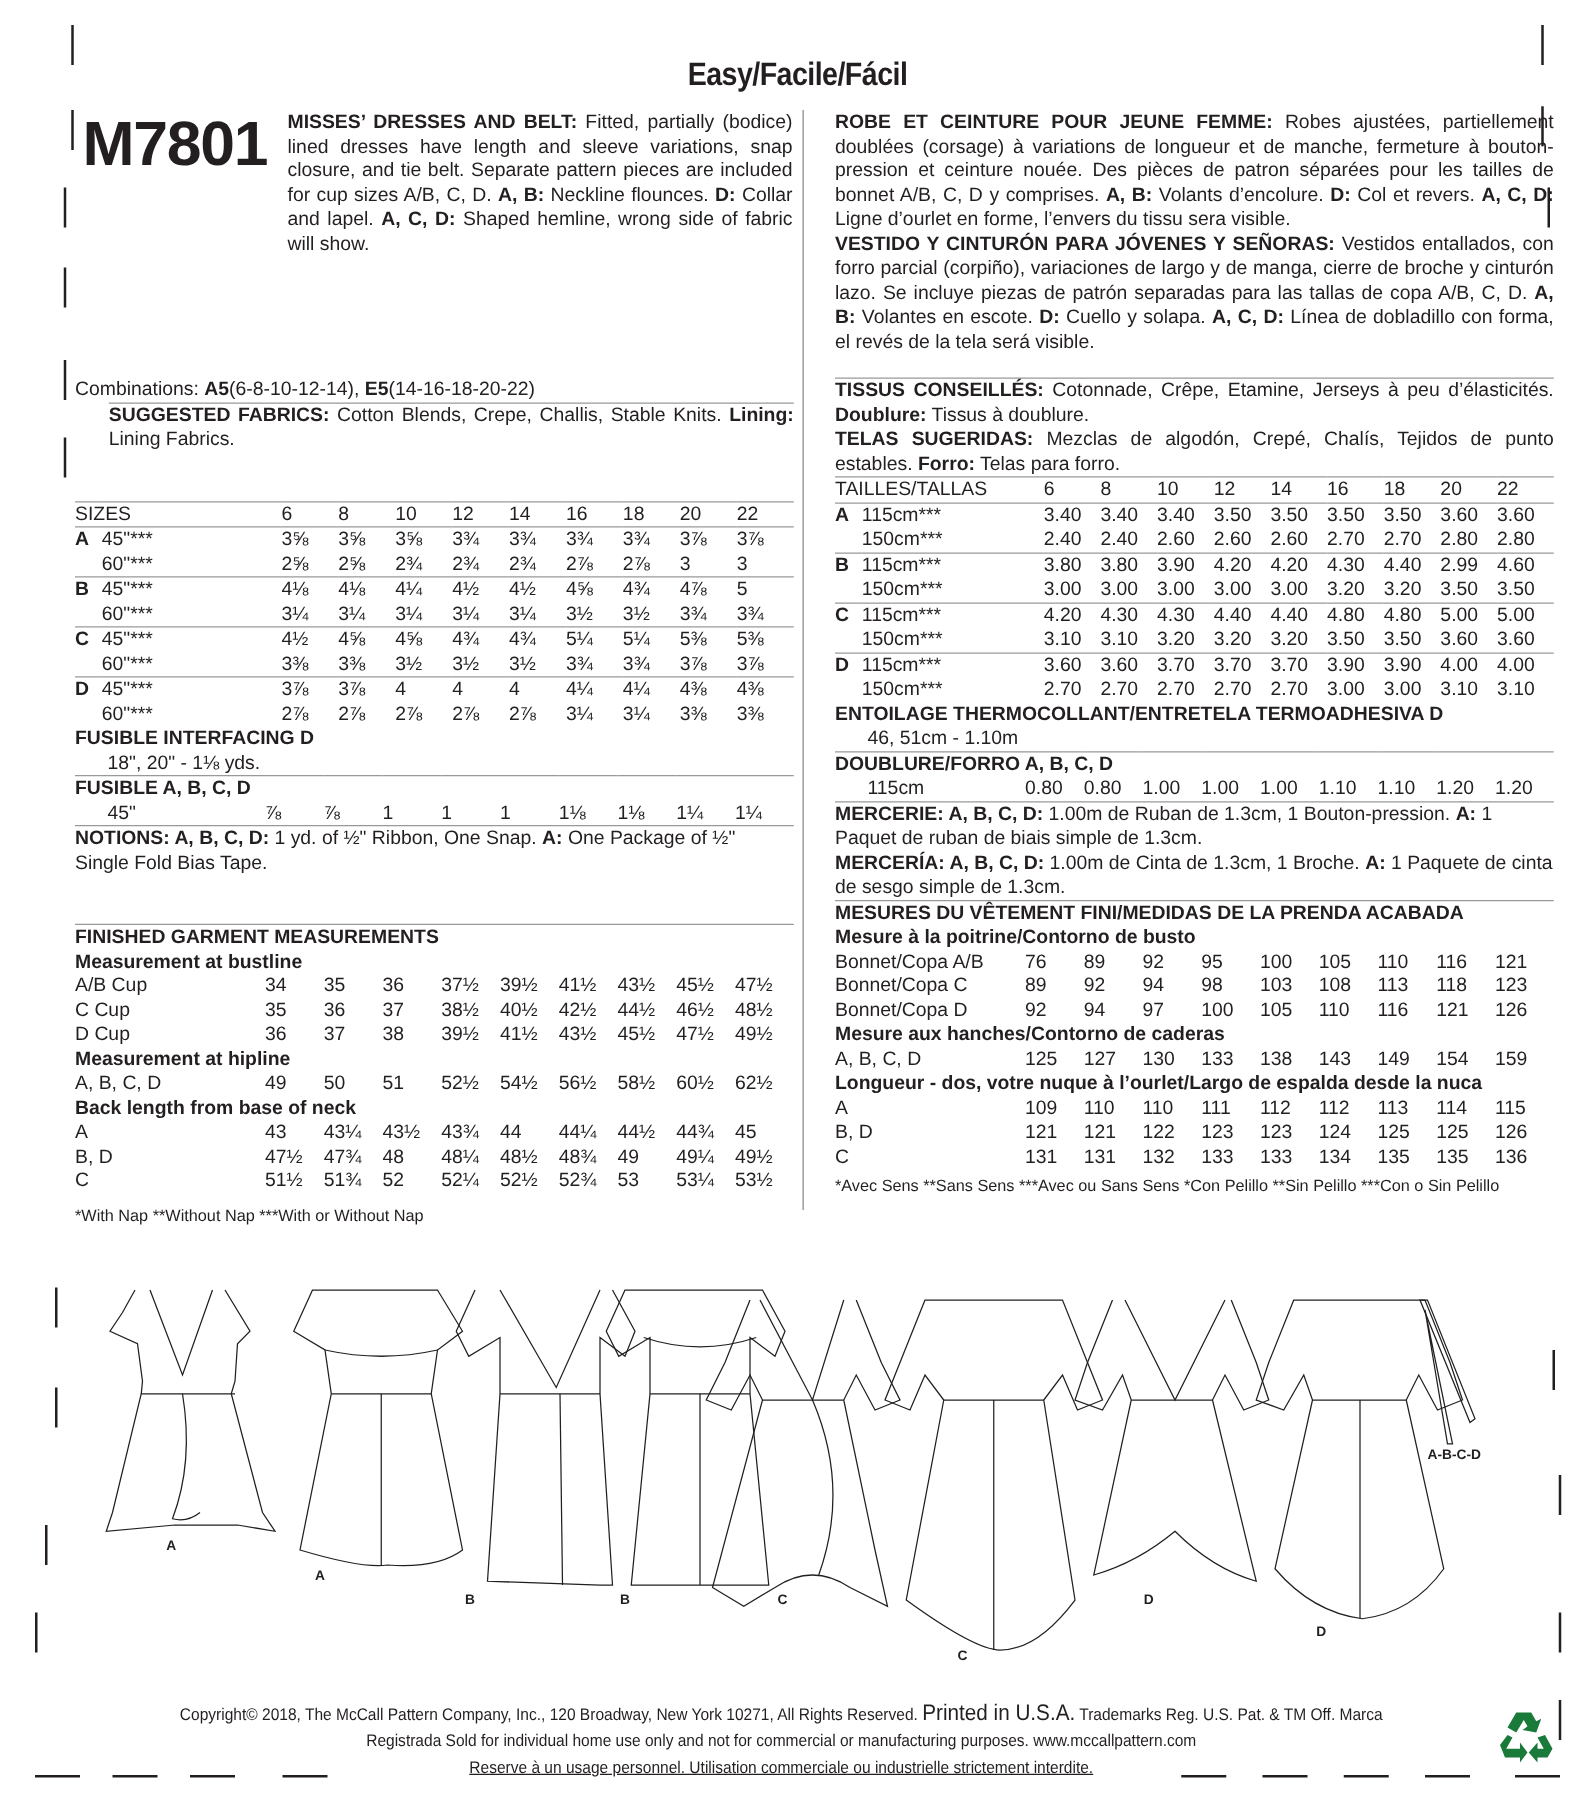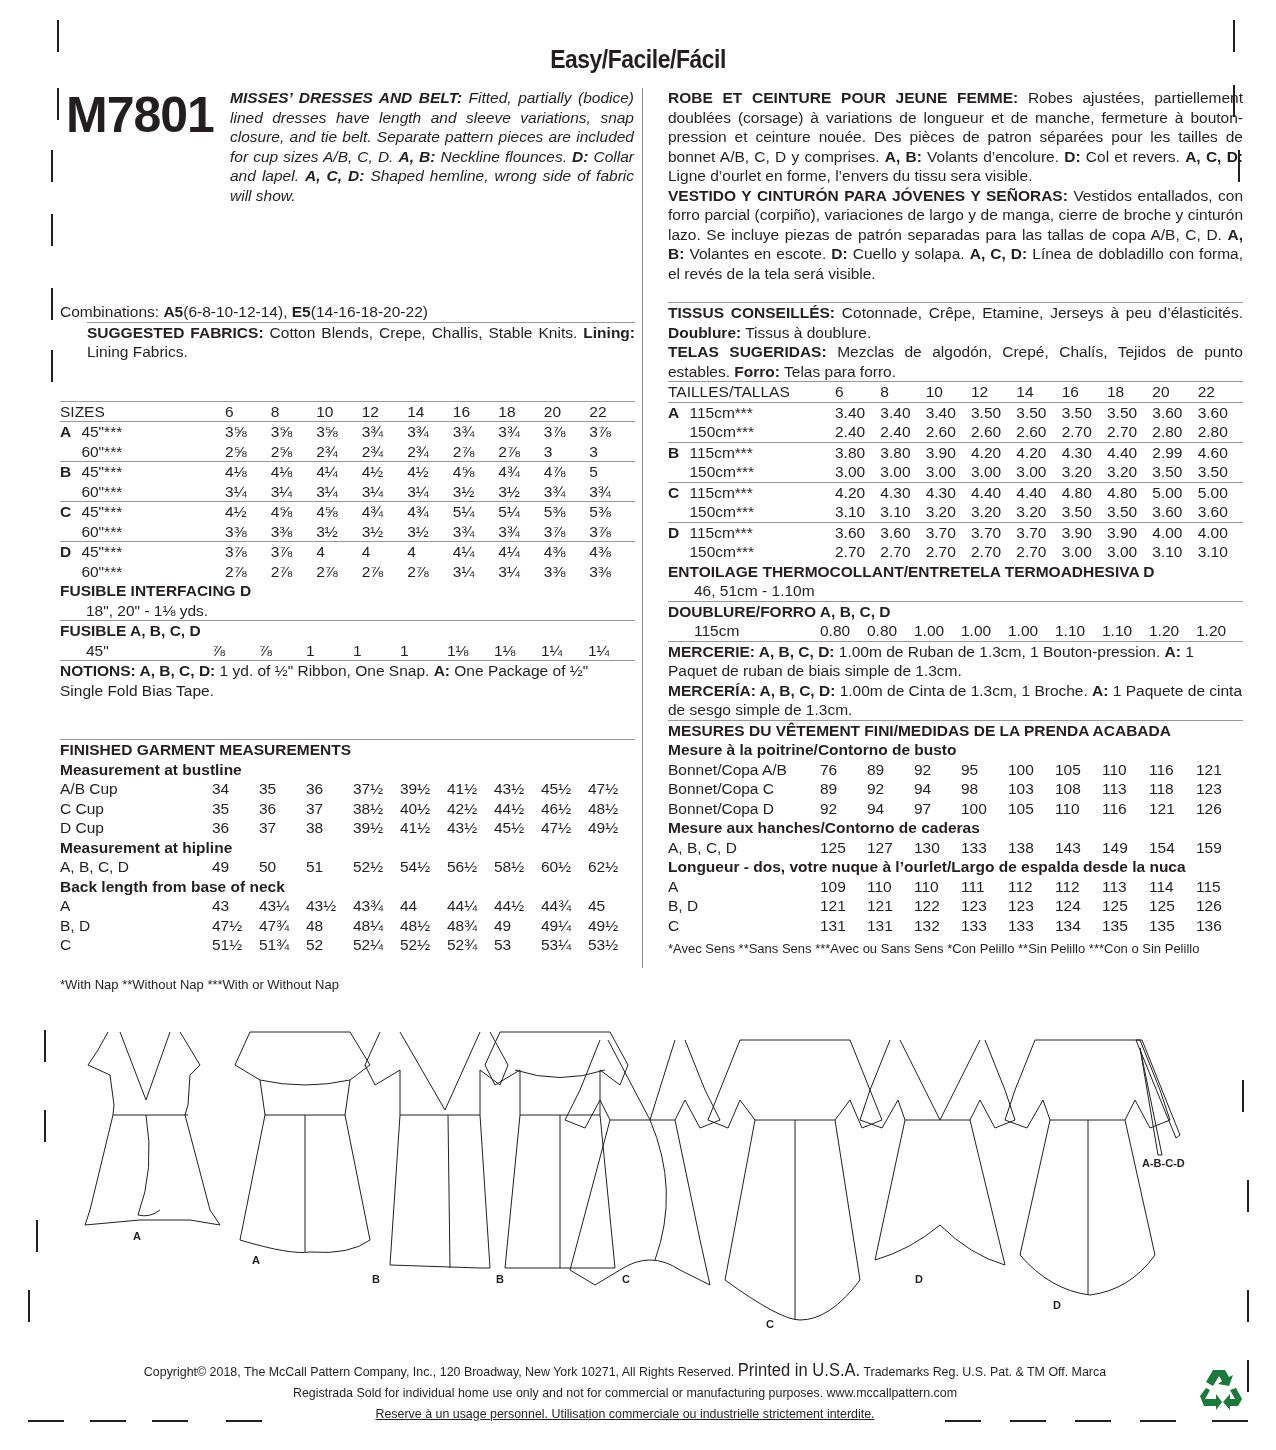--- a/index.html
+++ b/index.html
@@ -5,21 +5,21 @@
   * { box-sizing: border-box; margin: 0; padding: 0; }
   html, body { width: 1276px; height: 1450px; background: #fff; overflow: hidden; }
   body { position: relative; font-family: "Liberation Sans", sans-serif; color: #231f20; }
   .cut { position: absolute; background: #231f20; }
   .cut.v { width: 2px; height: 32px; }
   #easy { position: absolute; top: 44px; left: 0; width: 1276px; text-align: center; font-size: 26px; font-weight: bold; letter-spacing: -0.5px; transform: scaleX(0.88); }
   #code { position: absolute; top: 86px; left: 66px; font-size: 50px; font-weight: bold; letter-spacing: -1px; }
   .col { position: absolute; font-size: 15.5px; line-height: 19.5px; }
   .left { left: 60px; width: 575px; }
   .right { left: 626px; width: 575px; margin-left: 42px; }
-  #desc-en { position: absolute; left: 230px; top: 88px; width: 404px; font-size: 15.5px; line-height: 19.5px; text-align: justify; font-style: italic; }
+  #desc-en { position: absolute; left: 230px; top: 88px; width: 404px; font-size: 15.5px; line-height: 19.5px; text-align: justify; }
   #desc-fr { top: 88px; text-align: justify; }
   #vsep { position: absolute; left: 642px; top: 88px; width: 1px; height: 880px; background: #888; }
   b { font-weight: bold; }
   table { border-collapse: collapse; width: 100%; font-size: 15.5px; }
   td { padding: 0; height: 19.5px; line-height: 19.5px; white-space: nowrap; }
   td.lab { width: 150px; }
   td.grp { width: 22px; font-weight: bold; }
   td.num { width: 47px; }
   tr.sep td { border-top: 1.5px solid #999; }
   .hr { border-top: 1.5px solid #999; }
@@ -345,21 +345,21 @@
           <td class="num">52</td>
           <td class="num">52¼</td>
           <td class="num">52½</td>
           <td class="num">52¾</td>
           <td class="num">53</td>
           <td class="num">53¼</td>
           <td class="num">53½</td>
         </tr>
       </tbody>
   </table>
-  <div class="foot-note" style="margin-top:20px;">*With Nap **Without Nap ***With or Without Nap</div>
+  <div class="foot-note" style="margin-top:8px;">*With Nap **Without Nap ***With or Without Nap</div>
 </div>
 
 <div class="col right" style="top:302px;">
   <div class="hr" style="text-align:justify;">
     <b>TISSUS CONSEILLÉS:</b>
     <span>Cotonnade, Crêpe, Etamine, Jerseys à peu d’élasticités.</span>
     <b>Doublure:</b>
     <span>Tissus à doublure.</span>
   </div>
   <div style="text-align:justify;">

